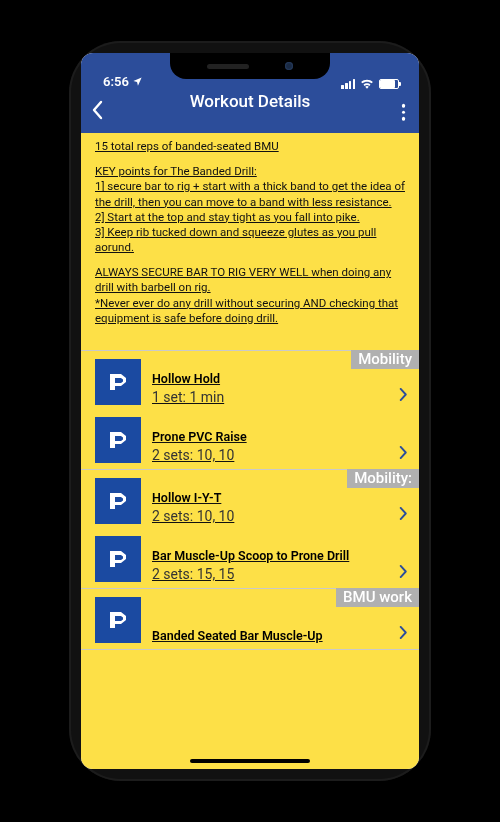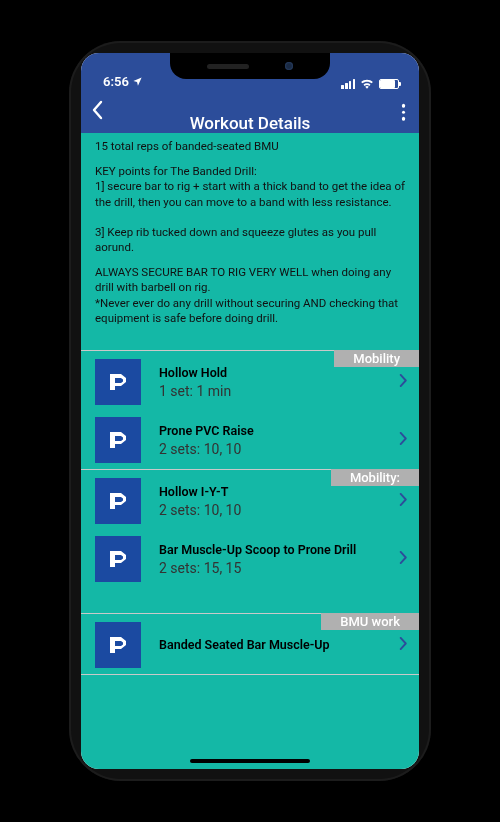--- a/index.html
+++ b/index.html
@@ -21,21 +21,21 @@
     background: #111;
     border-radius: 52px;
     padding: 12px;
     box-shadow: 0 0 0 2px #1c1c1c inset, 0 18px 50px rgba(0,0,0,.6);
   }
   .screen {
     position: relative;
     width: 100%;
     height: 100%;
     background: #fff;
-    border-radius: 18px;
+    border-radius: 12px;
     overflow: hidden;
     display: flex;
     flex-direction: column;
   }
   .notch {
     position: absolute;
     top: 0;
     left: 50%;
     transform: translateX(-50%);
     width: 160px;
@@ -81,67 +81,68 @@
   .batt{ width:20px; height:10px; border:1px solid #fff; border-radius:2px; position:relative;}
   .batt::after{content:"";position:absolute;right:-3px;top:2.5px;width:2px;height:4px;background:#fff;border-radius:0 1px 1px 0;}
   .batt i{ display:block; height:100%; width:85%; background:#fff; border-radius:1px;}
 
   
   .navbar {
     height: 42px;
     background: #2c4d9a;
     color: #fff;
     display:flex;
-    align-items:flex-end;
+    align-items:flex-start;
     justify-content:center;
     position:relative;
     font-size:17px;
     font-weight:500;
   }
   .nav-back{ position:absolute; left:10px; top:50%; transform:translateY(-50%); color:#fff;}
   .nav-more{ position:absolute; right:14px; top:50%; transform:translateY(-50%); display:flex; flex-direction:column; gap:3px;}
   .nav-more span{ width:3.5px; height:3.5px; background:#fff; border-radius:50%;}
 
   .content{
     flex:1;
     overflow-y:hidden;
-    background:#14b8a6;
+    background:#fde047;
     font-size:12px;
     color:#111;
+    text-decoration:underline;
   }
   .instructions{
     padding: 6px 14px 8px 14px;
     line-height:1.32;
     font-size:11.5px;
   }
   .instructions p{ margin-bottom:10px;}
   .instructions p:last-child{ margin-bottom:16px;}
 
   .section{
     border-top:1px solid #c9c9c9;
     position:relative;
     padding-top:2px;
   }
-  .section:last-child{border-bottom:1px solid #c9c9c9;margin-top:25px;}
+  .section:last-child{border-bottom:1px solid #c9c9c9;}
   .section-tag{
     position:absolute;
     top:-1px; right:0;
     background:#b0b0b0;
     color:#fff;
-    font-size:13px;
+    font-size:15px;
     line-height:1;
-    padding:2px 19px;
+    padding:2px 7px;
     font-weight:500;
   }
 
   .exercise{
     display:flex;
-    align-items:center;
+    align-items:flex-end;
     padding: 6px 12px 6px 14px;
-    gap:18px;
+    gap:11px;
     min-height:58px;
   }
   .thumb{
     width:46px; height:46px; background:#1b4aa1;
     display:flex; align-items:center; justify-content:center;
     flex-shrink:0;
   }
   .thumb svg{ width:24px; height:24px;}
   .ex-body{ flex:1; min-width:0;}
   .ex-title{ font-size:12.5px; font-weight:600; color:#000; line-height:1.2;}
@@ -195,21 +196,21 @@
       </div>
     </div>
 
     <div class="content">
 
       <div class="instructions">
         <p>15 total reps of banded-seated BMU</p>
         <p>
           <span>KEY points for The Banded Drill:</span><br>
           <span>1] secure bar to rig + start with a thick band to get the idea of the drill, then you can move to a band with less resistance.</span><br>
-          <br>
+          <span>2] Start at the top and stay tight as you fall into pike.</span><br>
           <span>3] Keep rib tucked down and squeeze glutes as you pull aorund.</span>
         </p>
         <p>
           <span>ALWAYS SECURE BAR TO RIG VERY WELL when doing any drill with barbell on rig.</span><br>
           <span>*Never ever do any drill without securing AND checking that equipment is safe before doing drill.</span>
         </p>
       </div>
 
       <div class="section">
         <div class="section-tag">Mobility</div>

